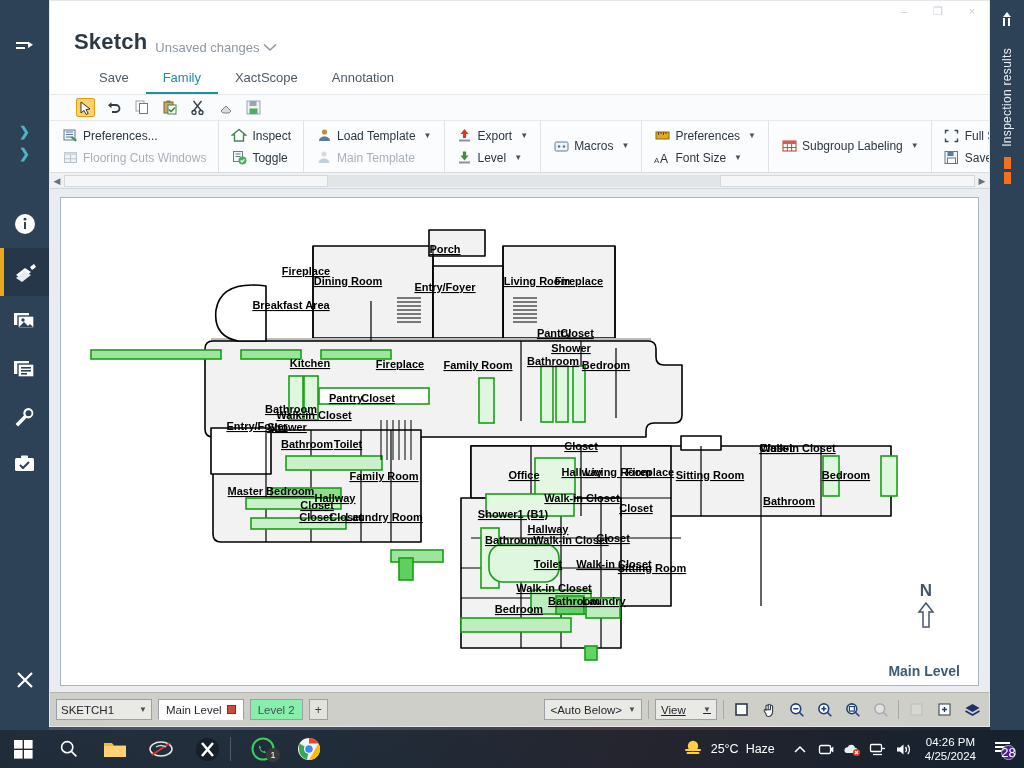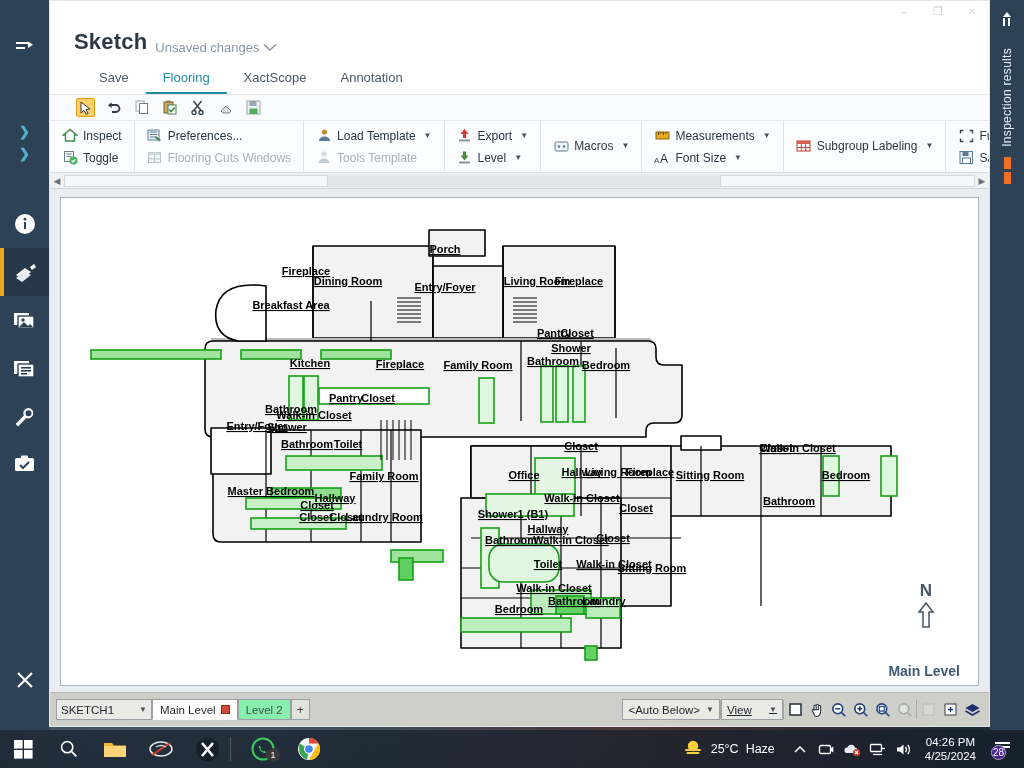--- a/index.html
+++ b/index.html
@@ -117,21 +117,21 @@
   }
   #plan-svg{ position:absolute; left:0; top:0; }
   #main-level-tag{
     position:absolute; right:18px; bottom:6px; font-size:14px; font-weight:bold; color:#3d5a77;
   }
   #compass{ position:absolute; right:42px; bottom:52px; text-align:center; color:#46566a;}
 
   
   #bottombar{
     height:34px; background:#cfcfc9; border-top:1px solid #b5b5ae;
-    display:flex; align-items:center; padding:0 6px; gap:0;
+    display:flex; align-items:center; padding:0 6px; gap:6px;
   }
   #sketch-select{
     width:96px; height:21px; background:#e9e9e5; border:1px solid #9aa0a6;
     font-size:11.5px; color:#23282d; display:flex; align-items:center;
     padding:0 4px; justify-content:space-between; cursor:pointer;
   }
   .lvl-tab{
     height:21px; background:#86efac; border:1px solid #9aa0a6; font-size:11.5px;
     display:flex;align-items:center;gap:5px;padding:0 7px;color:#4a4f54;cursor:pointer;
   }
@@ -156,22 +156,22 @@
     background:rgba(22,32,44,.72); z-index:9;
     display:flex; align-items:center;
   }
   .tb-ico{ width:46px;height:38px;display:flex;align-items:center;justify-content:center;cursor:pointer;position:relative;}
   #tray{ margin-left:auto; display:flex; align-items:center; gap:0; padding-right:4px;}
   #weather{ display:flex;align-items:center;gap:7px;color:#fff;font-size:12.5px;padding:0 12px 0 6px;cursor:pointer;}
   .tray-ico{ width:26px;height:38px;display:flex;align-items:center;justify-content:center;color:#fff;cursor:pointer;}
   #clock{ color:#fff; font-size:11.5px; line-height:14px; text-align:center; padding:0 8px; cursor:pointer;}
   #notif{ width:36px;height:38px;display:flex;align-items:center;justify-content:center;color:#fff;cursor:pointer;position:relative;}
   #notif-badge{
-    position:absolute; right:14px; bottom:8px; background:#4c1d95; color:#fff;
-    border-radius:50%; width:15px;height:15px; font-size:10px;
+    position:absolute; right:4px; bottom:8px; background:#4c1d95; color:#fff;
+    border-radius:50%; width:15px;height:15px; font-size:13px;
     display:flex;align-items:center;justify-content:center; border:1px solid #9fb0c0;
   }
   .badge-sm{
     position:absolute; right:6px; bottom:6px; background:#3a3a3a; color:#fff;
     border-radius:50%; width:14px;height:14px;font-size:9px;
     display:flex;align-items:center;justify-content:center;
   }
   .plan-label{ font-family:"Liberation Sans",sans-serif; font-weight:bold; fill:#000; }
 </style>
 </head>
@@ -269,21 +269,21 @@
         <span id="save-state">Unsaved changes</span>
         <span id="save-chevron">
           <svg width="14" height="9" viewBox="0 0 14 9">
               <path d="M1 1.5L7 7l6-5.5" stroke="#8d97a1" stroke-width="1.6" fill="none"></path>
             </svg>
         </span>
       </div>
     </div>
     <div id="tabs">
       <div class="tab">Save</div>
-      <div class="tab active">Flooring</div>
+      <div class="tab active">Family</div>
       <div class="tab">XactScope</div>
       <div class="tab">Annotation</div>
     </div>
   </div>
 
   <div id="quickbar">
     <div class="qi sel">
       <svg width="13" height="14" viewBox="0 0 13 14">
           <path d="M2 1l9 7-4 .5 2.2 4-2 1-2.2-4L2 12z" fill="#fff" stroke="#333" stroke-width="1"></path>
         </svg>
@@ -327,20 +327,43 @@
           <rect x="3.5" y="8.5" width="8" height="5.5" fill="#4fae5b"></rect>
         </svg>
     </div>
   </div>
 
   <div id="ribbon">
 
     <div class="rgroup">
       <div class="ritem">
         <span class="rico">
+          <svg width="15" height="15" viewBox="0 0 15 15">
+              <rect x="1" y="2" width="11" height="10" fill="#eef3f7" stroke="#5b7c96"></rect>
+              <path d="M3 4h7M3 6.5h7M3 9h5" stroke="#5b7c96" stroke-width="1"></path>
+              <path d="M9 8l5 4-1.5 1.5-5-4z" fill="#4a8a4e"></path>
+            </svg>
+        </span>
+        <span>Preferences...</span>
+      </div>
+      <div class="ritem dis">
+        <span class="rico">
+          <svg width="15" height="15" viewBox="0 0 15 15">
+              <rect x="1.5" y="2.5" width="12" height="10" fill="#f2f5f7" stroke="#b9c2c9"></rect>
+              <rect x="1.5" y="2.5" width="12" height="2.6" fill="#cfd9e1"></rect>
+              <path d="M7.5 5.1v7.4M1.5 8.8h12" stroke="#b9c2c9"></path>
+            </svg>
+        </span>
+        <span>Flooring Cuts Windows</span>
+      </div>
+    </div>
+
+    <div class="rgroup">
+      <div class="ritem">
+        <span class="rico">
           <svg width="16" height="15" viewBox="0 0 16 15">
               <path d="M8 1.5L1.5 7h2v6h9V7h2z" fill="#fff" stroke="#3f8a4b" stroke-width="1.4"></path>
             </svg>
         </span>
         <span>Inspect</span>
       </div>
       <div class="ritem">
         <span class="rico">
           <svg width="15" height="15" viewBox="0 0 15 15">
               <rect x="1.5" y="1.5" width="9" height="10" fill="#f4f7f9" stroke="#6b7b88"></rect>
@@ -350,58 +373,35 @@
             </svg>
         </span>
         <span>Toggle</span>
       </div>
     </div>
 
     <div class="rgroup">
       <div class="ritem">
         <span class="rico">
           <svg width="15" height="15" viewBox="0 0 15 15">
-              <rect x="1" y="2" width="11" height="10" fill="#eef3f7" stroke="#5b7c96"></rect>
-              <path d="M3 4h7M3 6.5h7M3 9h5" stroke="#5b7c96" stroke-width="1"></path>
-              <path d="M9 8l5 4-1.5 1.5-5-4z" fill="#4a8a4e"></path>
-            </svg>
-        </span>
-        <span>Preferences...</span>
-      </div>
-      <div class="ritem dis">
-        <span class="rico">
-          <svg width="15" height="15" viewBox="0 0 15 15">
-              <rect x="1.5" y="2.5" width="12" height="10" fill="#f2f5f7" stroke="#b9c2c9"></rect>
-              <rect x="1.5" y="2.5" width="12" height="2.6" fill="#cfd9e1"></rect>
-              <path d="M7.5 5.1v7.4M1.5 8.8h12" stroke="#b9c2c9"></path>
-            </svg>
-        </span>
-        <span>Flooring Cuts Windows</span>
-      </div>
-    </div>
-
-    <div class="rgroup">
-      <div class="ritem">
-        <span class="rico">
-          <svg width="15" height="15" viewBox="0 0 15 15">
               <circle cx="7.5" cy="4" r="2.6" fill="#c58b2d"></circle>
               <path d="M2 13c0-3 2.5-4.6 5.5-4.6S13 10 13 13z" fill="#5b7c96"></path>
             </svg>
         </span>
         <span>Load Template</span>
         <span class="caret">▼</span>
       </div>
       <div class="ritem dis">
         <span class="rico">
           <svg width="15" height="15" viewBox="0 0 15 15">
               <circle cx="7" cy="4" r="2.6" fill="#d5dde4"></circle>
               <path d="M1.6 13c0-3 2.5-4.6 5.4-4.6s5.4 1.6 5.4 4.6z" fill="#c3cfd8"></path>
             </svg>
         </span>
-        <span>Tools Template</span>
+        <span>Main Template</span>
       </div>
     </div>
 
     <div class="rgroup">
       <div class="ritem">
         <span class="rico">
           <svg width="15" height="15" viewBox="0 0 15 15">
               <path d="M7.5 1l4 5h-2.4v4H5.9V6H3.5z" fill="#d33a2c"></path>
               <rect x="2" y="11.5" width="11" height="2" fill="#8a949c"></rect>
             </svg>
@@ -436,21 +436,21 @@
     </div>
 
     <div class="rgroup">
       <div class="ritem">
         <span class="rico">
           <svg width="15" height="15" viewBox="0 0 15 15">
               <rect x="1" y="4" width="13" height="7" fill="#e8a81b" stroke="#8a6a10"></rect>
               <path d="M3.5 4v3M6 4v2M8.5 4v3M11 4v2" stroke="#5a460b"></path>
             </svg>
         </span>
-        <span>Measurements</span>
+        <span>Preferences</span>
         <span class="caret">▼</span>
       </div>
       <div class="ritem">
         <span class="rico">
           <svg width="16" height="14" viewBox="0 0 16 14">
               <text x="0" y="12" font-family="Liberation Sans" font-size="8" fill="#3a464f">A</text>
               <text x="6" y="12" font-family="Liberation Sans" font-size="12" fill="#1f2a33">A</text>
             </svg>
         </span>
         <span>Font Size</span>

